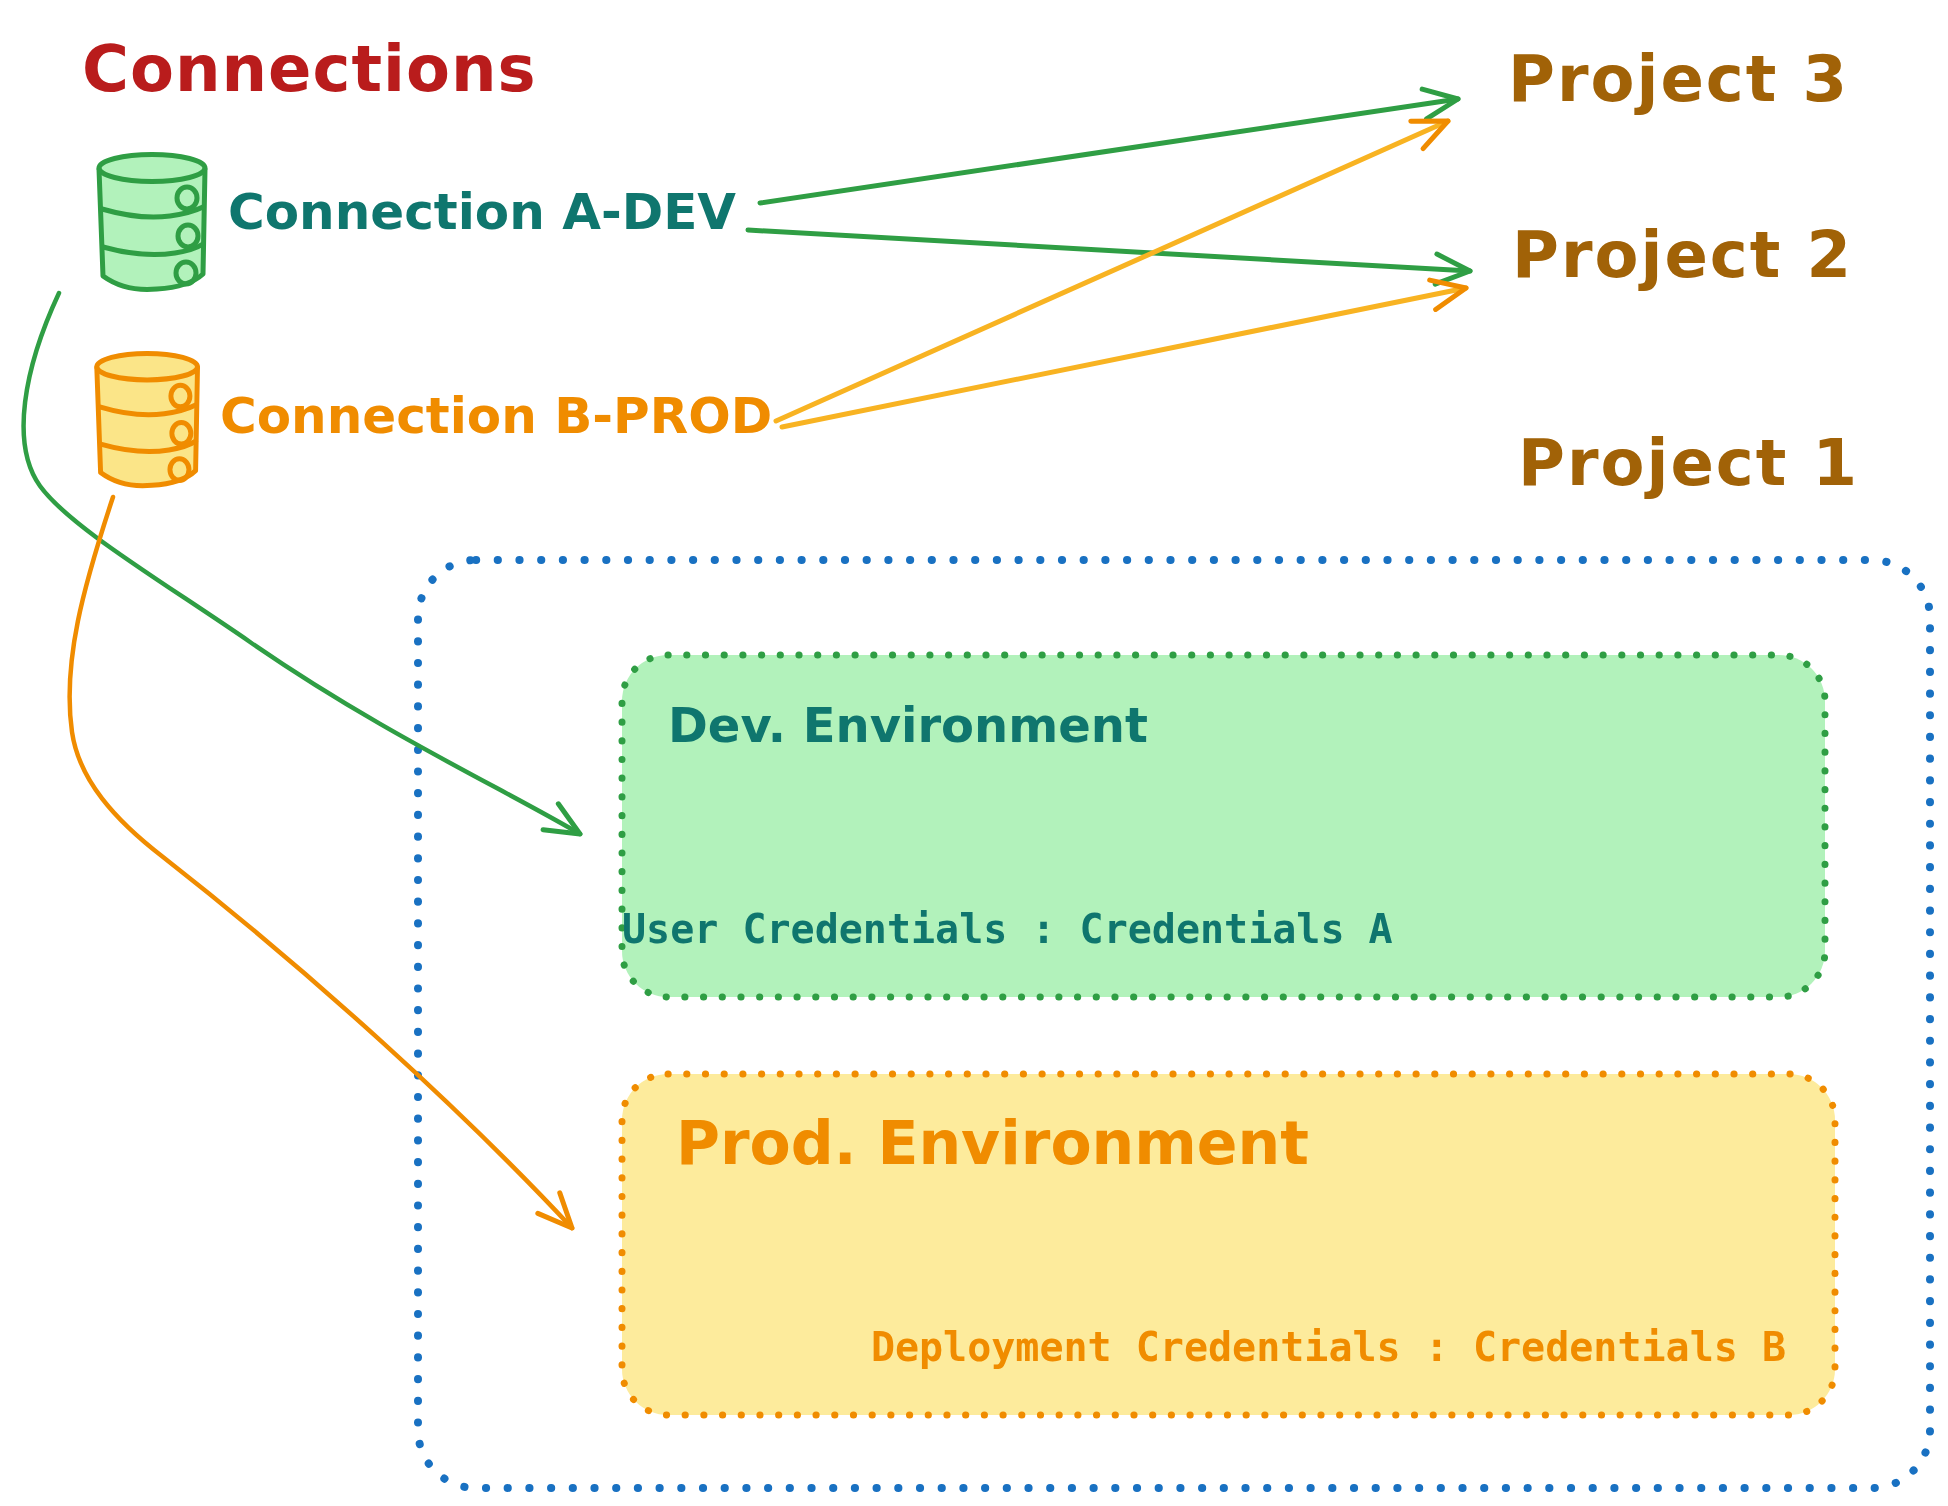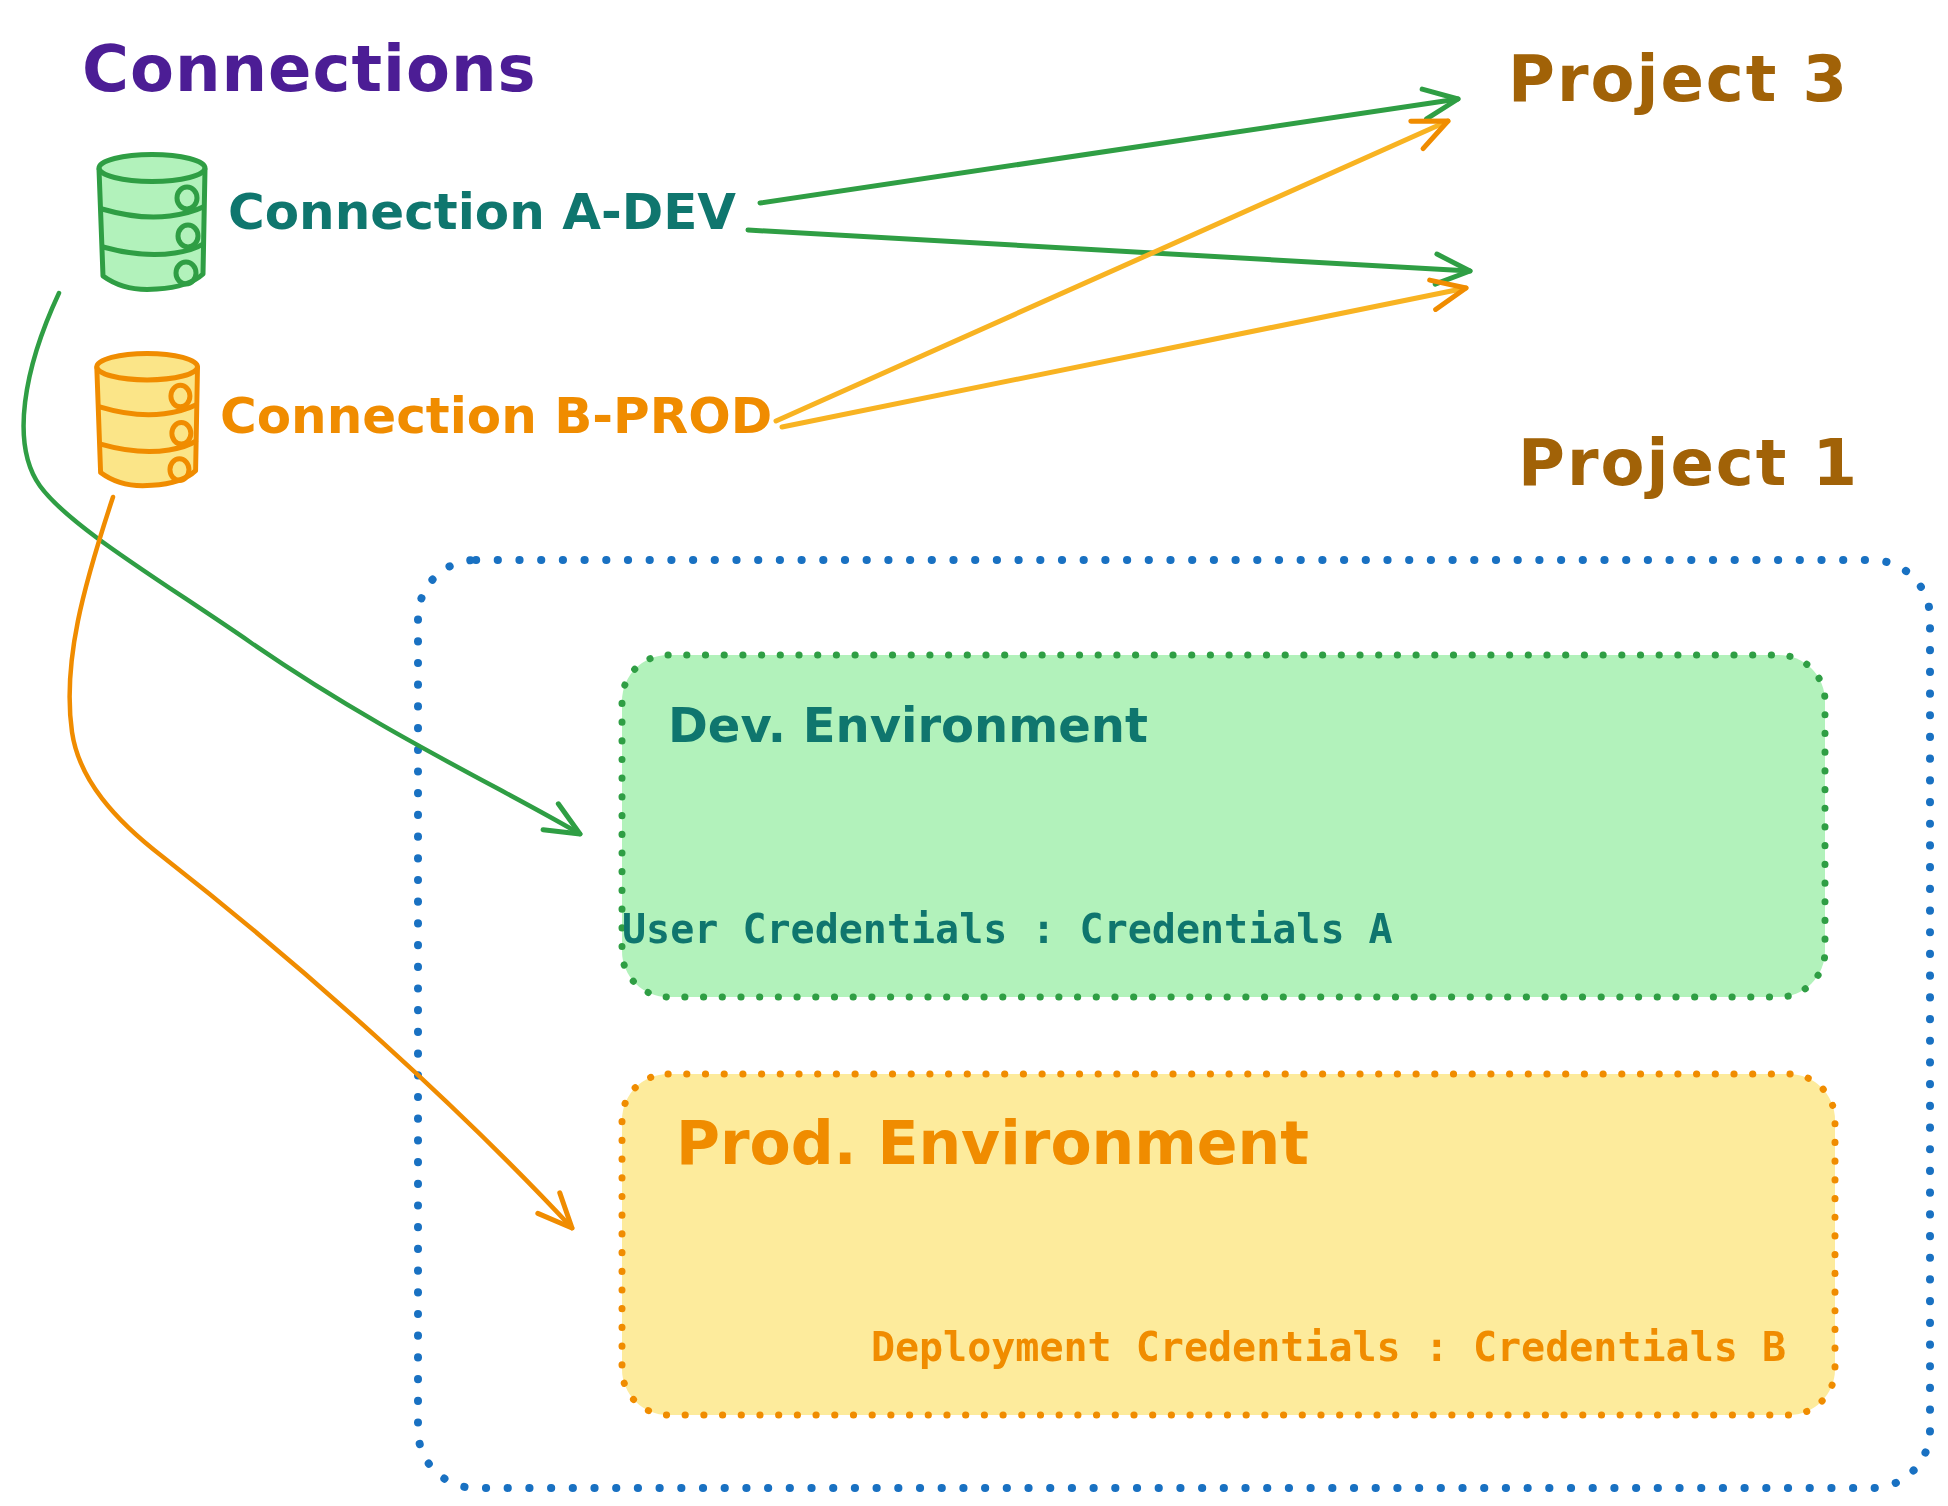--- a/index.html
+++ b/index.html
@@ -7,21 +7,21 @@
     position:relative;
     width:1948px;height:1506px;
     background:#ffffff;
     overflow:hidden;
     font-family:"DejaVu Sans", sans-serif;
   }
   .layer{position:absolute;left:0;top:0;width:1948px;height:1506px;}
   .txt{position:absolute;white-space:nowrap;line-height:1.05;font-weight:700;}
   .hand{font-family:"DejaVu Sans", sans-serif;}
   .mono{font-family:"DejaVu Sans Mono", monospace;}
-  .ink{color:#4c1d95;}
+  .ink{color:#b91c1c;}
   .green{color:#0f766e;}
   .orange{color:#f08c00;}
   .blue{color:#a16207;}
   .t-title{left:82px;top:36px;font-size:64px;letter-spacing:1px;}
   .t-connA{left:228px;top:186px;font-size:50px;}
   .t-connB{left:220px;top:390px;font-size:50px;}
   .t-p3{left:1508px;top:46px;font-size:64px;letter-spacing:2px;}
   .t-p2{left:1512px;top:222px;font-size:64px;letter-spacing:2px;}
   .t-p1{left:1518px;top:430px;font-size:64px;letter-spacing:2px;}
   .t-devT{left:668px;top:700px;font-size:48px;}
@@ -79,20 +79,21 @@
       <ellipse cx="93" cy="83" rx="10" ry="11" fill="none"></ellipse>
       <ellipse cx="91" cy="120" rx="10" ry="11" fill="none"></ellipse>
     </g>
   </svg>
 
   <div class="txt hand ink t-title">Connections</div>
   <div class="txt hand green t-connA">Connection A-DEV</div>
   <div class="txt hand orange t-connB">Connection B-PROD</div>
 
   <div class="txt hand blue t-p3">Project 3</div>
+  <div class="txt hand blue t-p2">Project 2</div>
   <div class="txt hand blue t-p1">Project 1</div>
 
   <div class="txt hand green t-devT">Dev. Environment</div>
   <div class="txt mono green t-devC">User Credentials : Credentials A</div>
   <div class="txt hand orange t-prodT">Prod. Environment</div>
   <div class="txt mono orange t-prodC">Deployment Credentials : Credentials B</div>
 
 </div>
 
 </body></html>

